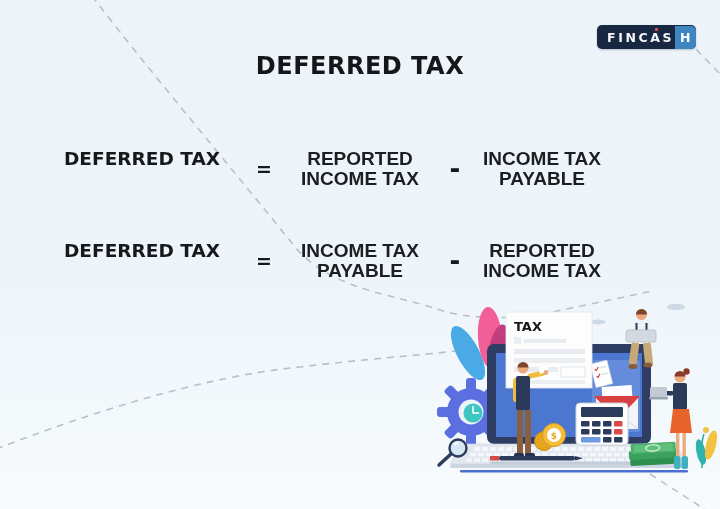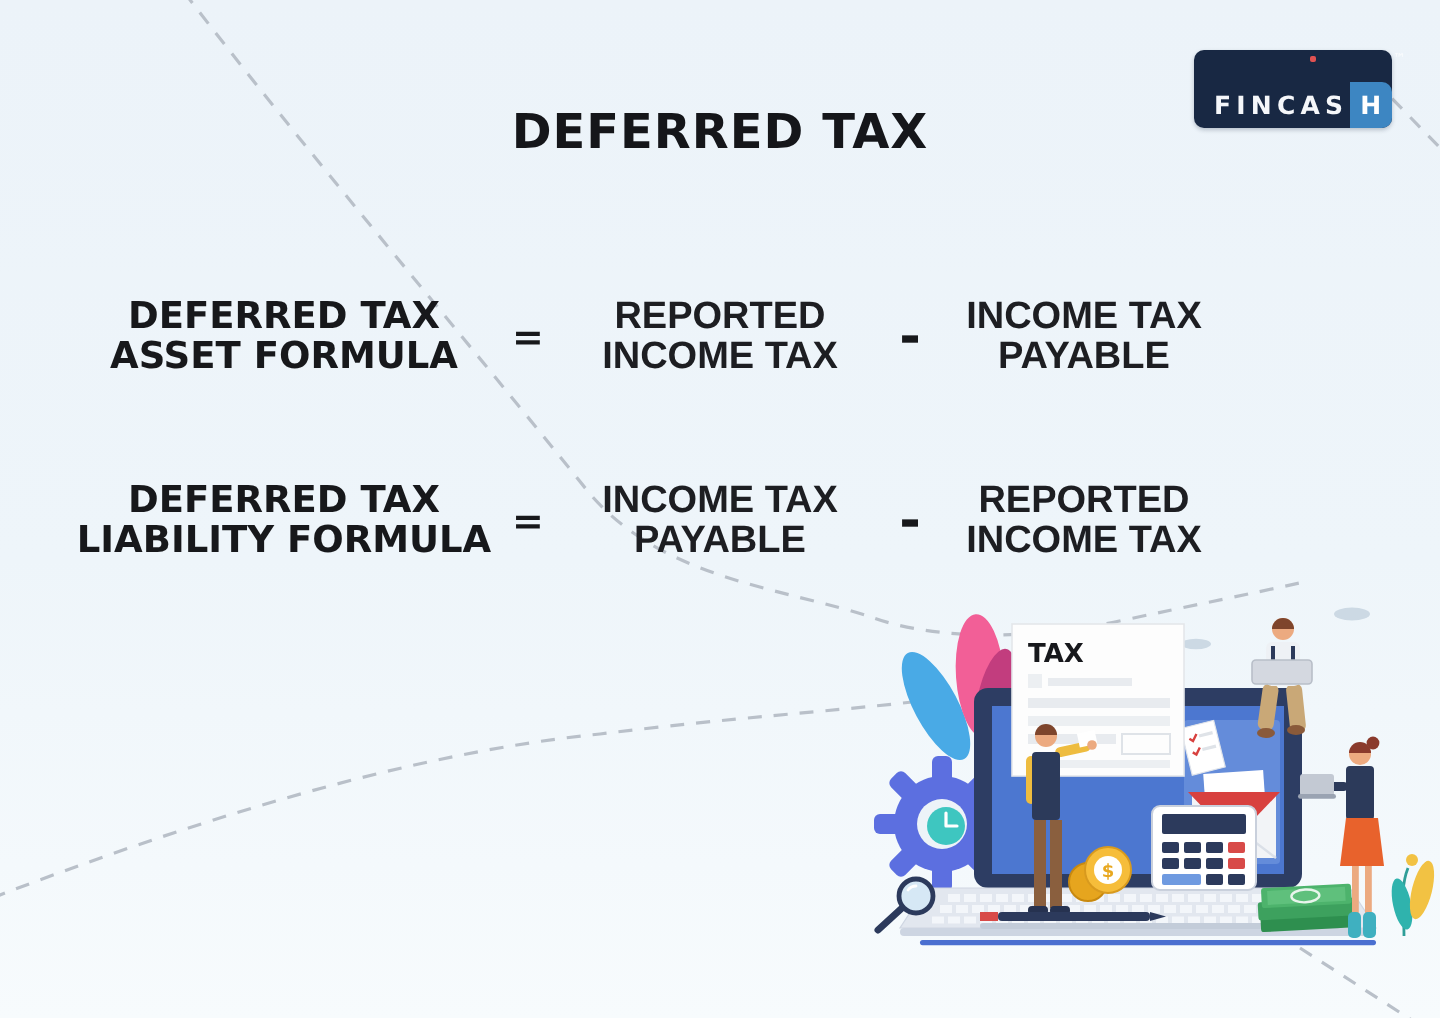--- a/index.html
+++ b/index.html
@@ -3,21 +3,21 @@
 <meta charset="utf-8">
 <style>
   html,body{margin:0;padding:0;}
   body{width:720px;height:509px;overflow:hidden;font-family:"DejaVu Sans",sans-serif;}
   .canvas{position:relative;width:720px;height:509px;background:linear-gradient(180deg,#ecf3f9 0%,#eef5fa 55%,#f7fbfd 100%);overflow:hidden;}
   svg{display:block;}
   .decor{position:absolute;left:0;top:0;z-index:0;}
 
   
   .logo{position:absolute;left:597px;top:25px;height:23px;z-index:3;display:flex;align-items:center;
-        background:#182843;border-radius:5px;padding:16px 0 0 10px;box-shadow:0 1px 2px rgba(20,35,60,.25);}
+        background:#182843;border-radius:5px;padding:1px 0 0 10px;box-shadow:0 1px 2px rgba(20,35,60,.25);}
   .logo-main{color:#f5f7fa;font-size:12.5px;font-weight:bold;letter-spacing:2.6px;line-height:23px;}
   .logo-accent{display:inline-block;background:#3d86c2;color:#ffffff;font-size:12.5px;font-weight:bold;
         line-height:23px;padding:0 5px;margin-left:1px;border-radius:0 5px 5px 0;}
   .logo-dot{position:absolute;left:58px;top:3px;width:3px;height:3px;background:#e05252;border-radius:1px;}
   .logo-tm{color:#ffffff;font-size:6px;position:absolute;right:-7px;top:1px;opacity:.85;}
 
   
   .title{position:absolute;left:0;top:52px;width:720px;text-align:center;z-index:2;
          font-size:24px;font-weight:bold;color:#15161a;letter-spacing:.5px;}
 
@@ -55,38 +55,36 @@
     <span class="logo-accent">H</span>
     <span class="logo-dot"></span>
     <span class="logo-tm">™</span>
   </div>
 
   <div class="title">DEFERRED TAX</div>
 
   <div class="frow row1">
     <div class="cell flabel">
       <div>DEFERRED TAX</div>
-      <div>ASSET FORMULA</div>
     </div>
     <div class="fop fop-eq">=</div>
     <div class="cell fterm fterm1">
       <div>REPORTED</div>
       <div>INCOME TAX</div>
     </div>
     <div class="fop fop-minus">-</div>
     <div class="cell fterm fterm2">
       <div>INCOME TAX</div>
       <div>PAYABLE</div>
     </div>
   </div>
 
   <div class="frow row2">
     <div class="cell flabel">
       <div>DEFERRED TAX</div>
-      <div>LIABILITY FORMULA</div>
     </div>
     <div class="fop fop-eq">=</div>
     <div class="cell fterm fterm1">
       <div>INCOME TAX</div>
       <div>PAYABLE</div>
     </div>
     <div class="fop fop-minus">-</div>
     <div class="cell fterm fterm2">
       <div>REPORTED</div>
       <div>INCOME TAX</div>

